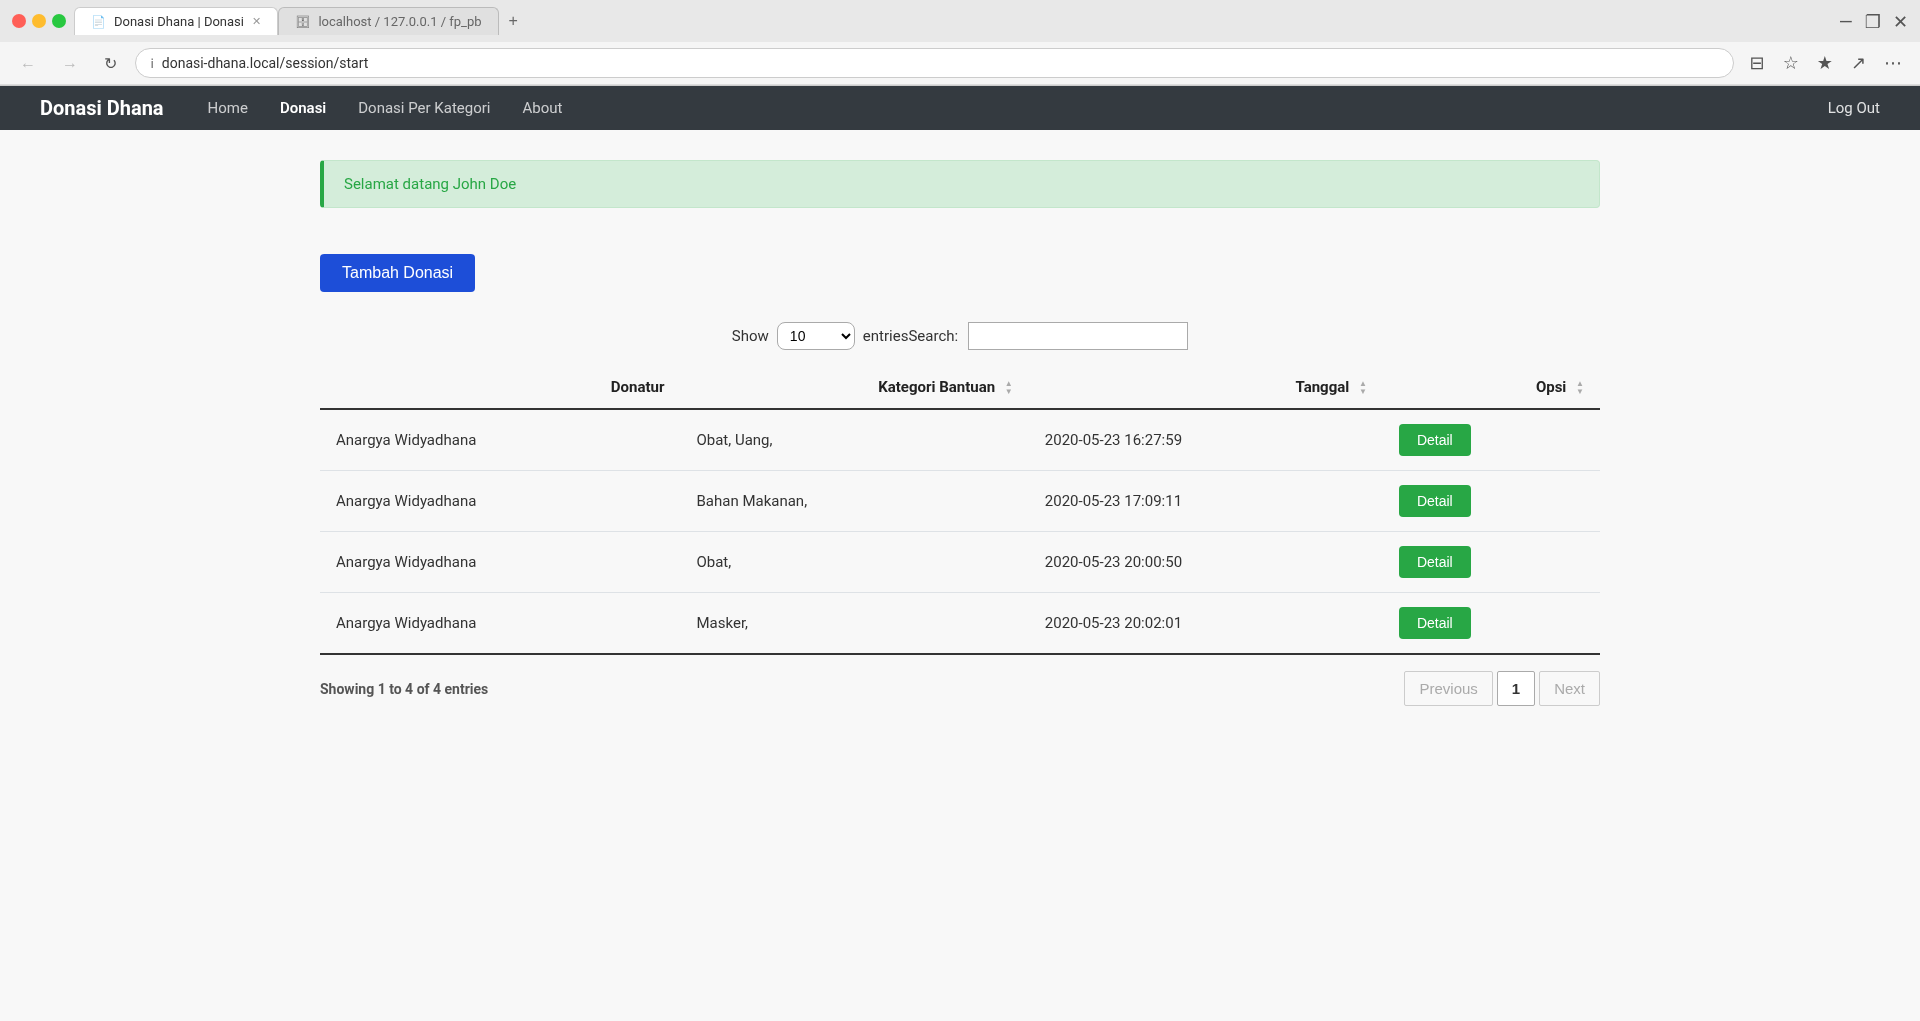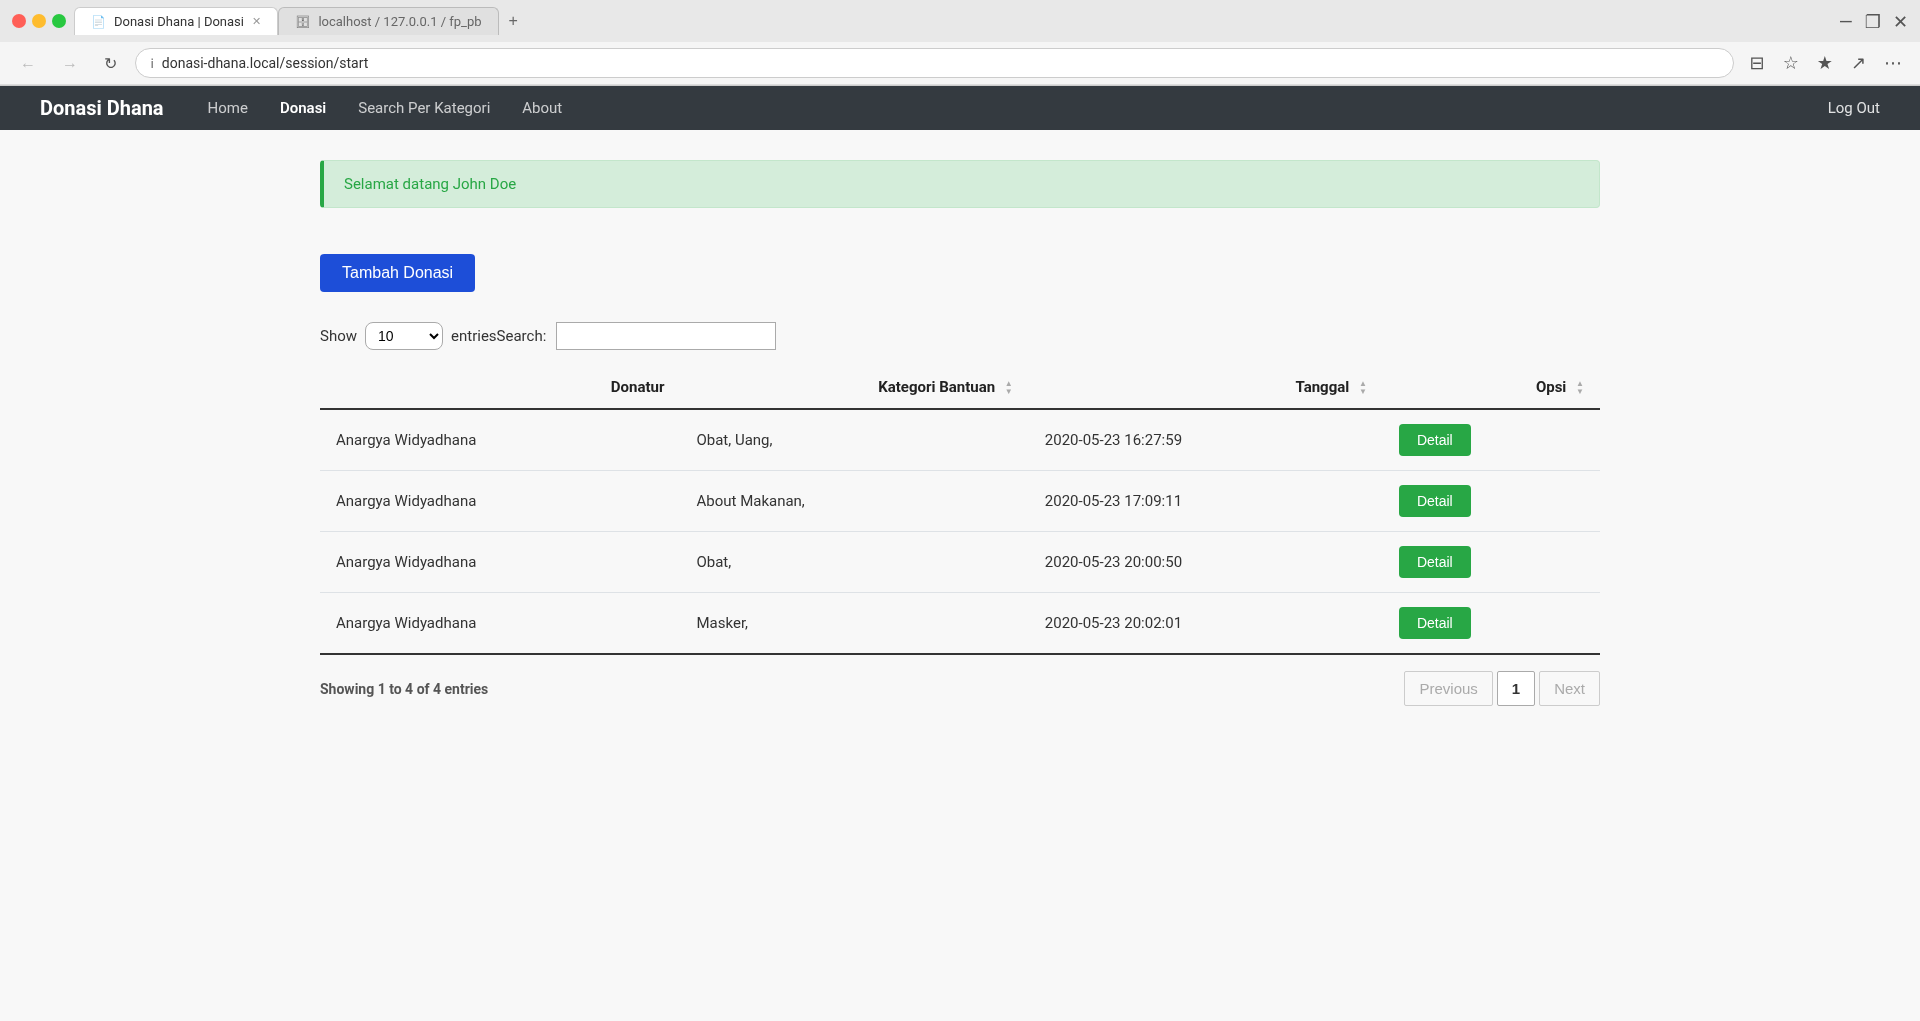--- a/index.html
+++ b/index.html
@@ -42,21 +42,21 @@
 
     
     .alert { background: #d4edda; border: 1px solid #c3e6cb; border-left: 4px solid #28a745; color: #28a745; padding: 14px 20px; border-radius: 4px; margin-bottom: 30px; font-size: 15px; }
 
     
     .page-header { display: flex; align-items: center; justify-content: space-between; margin-bottom: 30px; }
     .page-title { font-size: 36px; font-weight: 400; color: #222; }
     .btn-primary { background: #1d4ed8; color: #fff; border: none; padding: 10px 22px; border-radius: 4px; font-size: 16px; cursor: pointer; margin-top: 16px; }
 
     
-    .table-controls { display: flex; align-items: center; justify-content: flex-start; margin-bottom: 16px; }
+    .table-controls { display: flex; align-items: center; justify-content: center; margin-bottom: 16px; }
     .show-entries { display: flex; align-items: center; gap: 8px; font-size: 15px; color: #333; }
     .entries-select { border: 1px solid #aaa; padding: 4px 24px 4px 8px; font-size: 14px; border-radius: 8px; background: #fff; appearance: auto; cursor: pointer; }
     .search-box { display: flex; align-items: center; gap: 10px; font-size: 15px; color: #333; }
     .search-input { border: 1px solid #aaa; padding: 5px 10px; font-size: 14px; width: 220px; }
 
     
     .table-wrapper { width: 100%; }
     table { width: 100%; border-collapse: collapse; }
     thead tr { border-bottom: 2px solid #333; }
     th { padding: 12px 16px; text-align: right; font-weight: 700; font-size: 15px; color: #222; white-space: nowrap; }
@@ -126,21 +126,21 @@
     </div>
   </div>
 </div>
 
 <nav class="navbar">
   <div class="navbar-left">
     <span class="navbar-brand">Donasi Dhana</span>
     <div class="navbar-nav">
       <a class="nav-link">Home</a>
       <a class="nav-link active">Donasi</a>
-      <a class="nav-link">Search Per Kategori</a>
+      <a class="nav-link">Donasi Per Kategori</a>
       <a class="nav-link">About</a>
     </div>
   </div>
   <a class="navbar-right">Log Out</a>
 </nav>
 
 <div class="main-content">
 
   <div class="alert">
     <span>Selamat datang John Doe</span>
@@ -193,21 +193,21 @@
       <tr>
       <td>Anargya Widyadhana</td>
       <td>Obat, Uang,</td>
       <td>2020-05-23 16:27:59</td>
       <td>
         <button class="btn-detail">Detail</button>
       </td>
     </tr>
           <tr>
       <td>Anargya Widyadhana</td>
-      <td>About Makanan,</td>
+      <td>Bahan Makanan,</td>
       <td>2020-05-23 17:09:11</td>
       <td>
         <button class="btn-detail">Detail</button>
       </td>
     </tr>
           <tr>
       <td>Anargya Widyadhana</td>
       <td>Obat,</td>
       <td>2020-05-23 20:00:50</td>
       <td>

